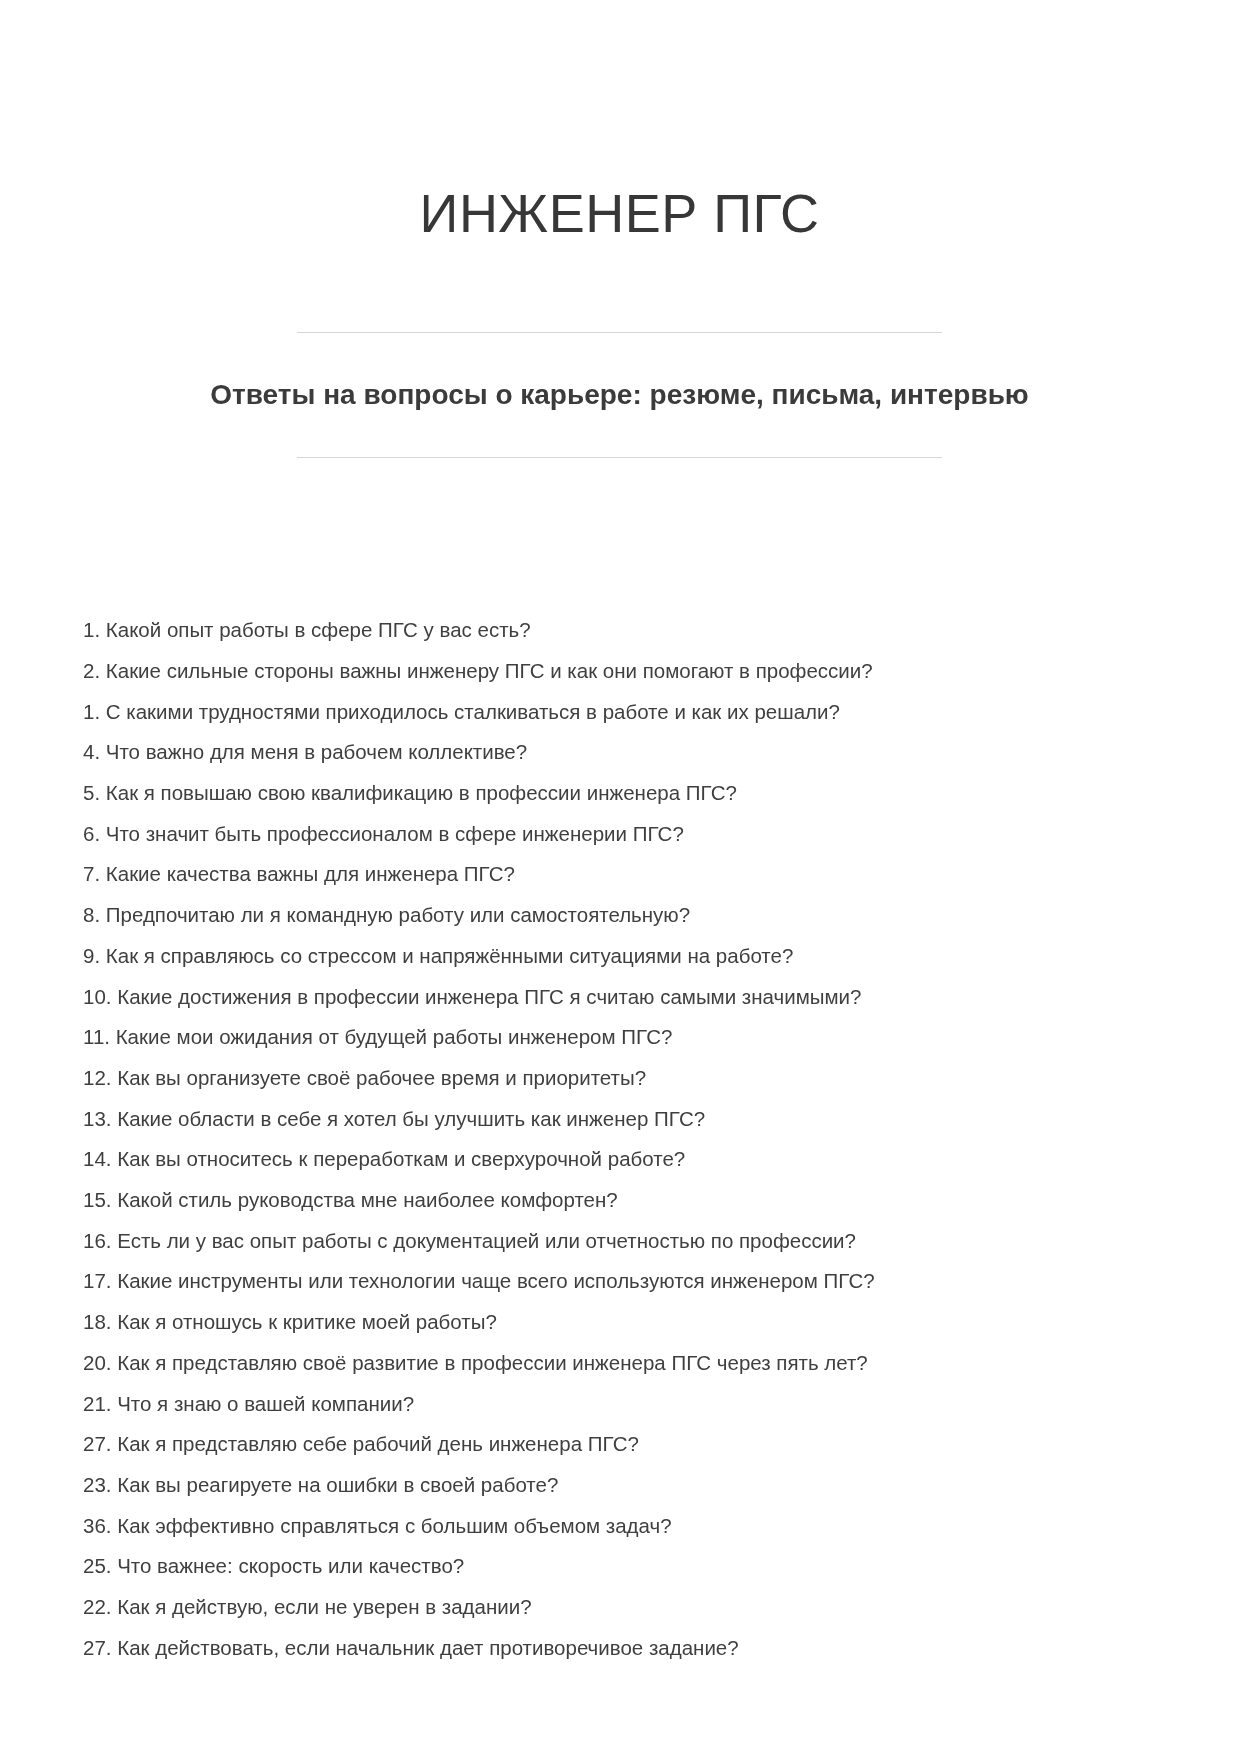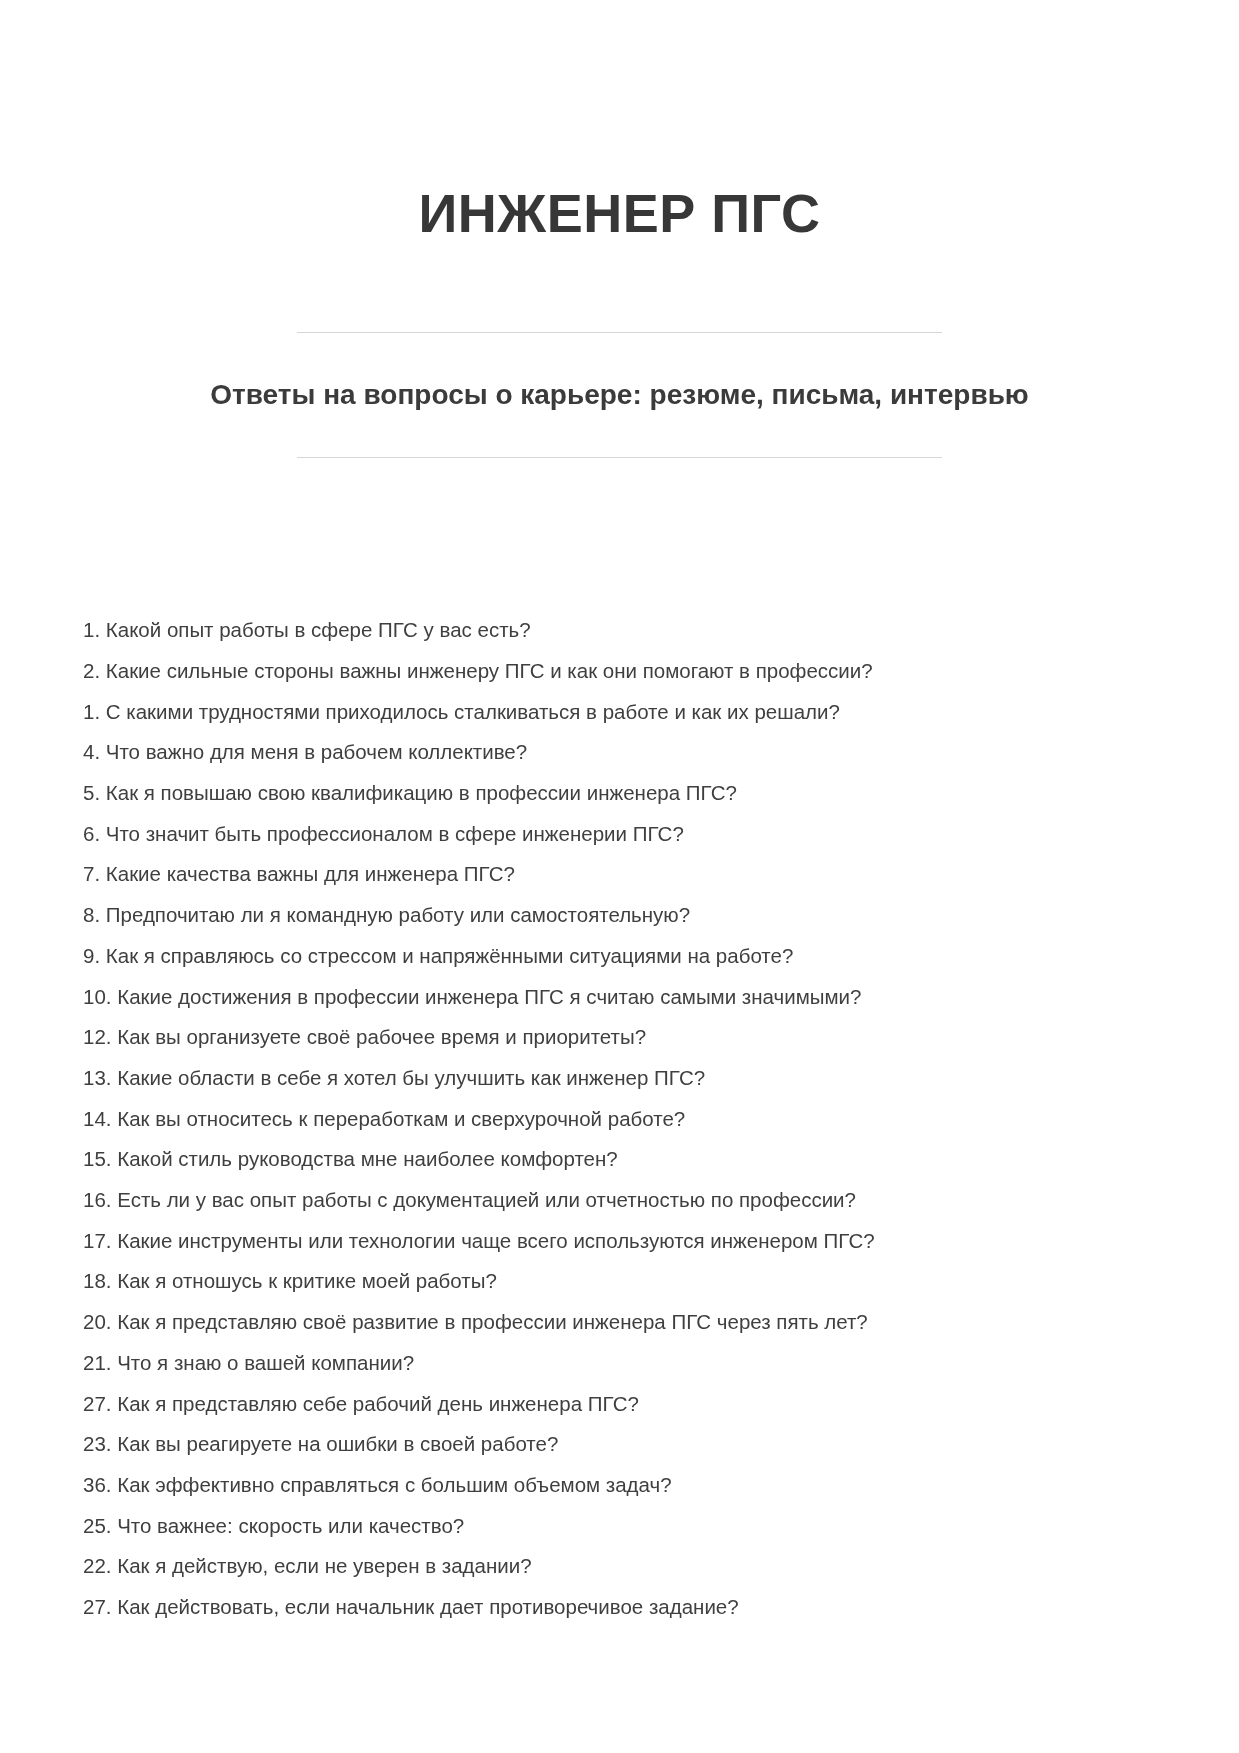--- a/index.html
+++ b/index.html
@@ -17,21 +17,21 @@
     overflow: hidden;
     font-family: "Liberation Sans", "DejaVu Sans", sans-serif;
     color: #3f3f3f;
   }
   .doc-title {
     margin: 0;
     padding-top: 186px;
     text-align: center;
     font-size: 54px;
     line-height: 1.0;
-    font-weight: 700;
+    font-weight: 400;
     letter-spacing: 0.5px;
     color: #373737;
   }
   .divider {
     width: 645px;
     margin: 0 auto;
     border: none;
     border-top: 1px solid #d6d6d6;
     height: 0;
   }
@@ -76,20 +76,21 @@
       <div class="question-item">1. Какой опыт работы в сфере ПГС у вас есть?</div>
       <div class="question-item">2. Какие сильные стороны важны инженеру ПГС и как они помогают в профессии?</div>
       <div class="question-item">1. С какими трудностями приходилось сталкиваться в работе и как их решали?</div>
       <div class="question-item">4. Что важно для меня в рабочем коллективе?</div>
       <div class="question-item">5. Как я повышаю свою квалификацию в профессии инженера ПГС?</div>
       <div class="question-item">6. Что значит быть профессионалом в сфере инженерии ПГС?</div>
       <div class="question-item">7. Какие качества важны для инженера ПГС?</div>
       <div class="question-item">8. Предпочитаю ли я командную работу или самостоятельную?</div>
       <div class="question-item">9. Как я справляюсь со стрессом и напряжёнными ситуациями на работе?</div>
       <div class="question-item">10. Какие достижения в профессии инженера ПГС я считаю самыми значимыми?</div>
+      <div class="question-item">11. Какие мои ожидания от будущей работы инженером ПГС?</div>
       <div class="question-item">12. Как вы организуете своё рабочее время и приоритеты?</div>
       <div class="question-item">13. Какие области в себе я хотел бы улучшить как инженер ПГС?</div>
       <div class="question-item">14. Как вы относитесь к переработкам и сверхурочной работе?</div>
       <div class="question-item">15. Какой стиль руководства мне наиболее комфортен?</div>
       <div class="question-item">16. Есть ли у вас опыт работы с документацией или отчетностью по профессии?</div>
       <div class="question-item">17. Какие инструменты или технологии чаще всего используются инженером ПГС?</div>
       <div class="question-item">18. Как я отношусь к критике моей работы?</div>
       <div class="question-item">20. Как я представляю своё развитие в профессии инженера ПГС через пять лет?</div>
       <div class="question-item">21. Что я знаю о вашей компании?</div>
       <div class="question-item">27. Как я представляю себе рабочий день инженера ПГС?</div>

